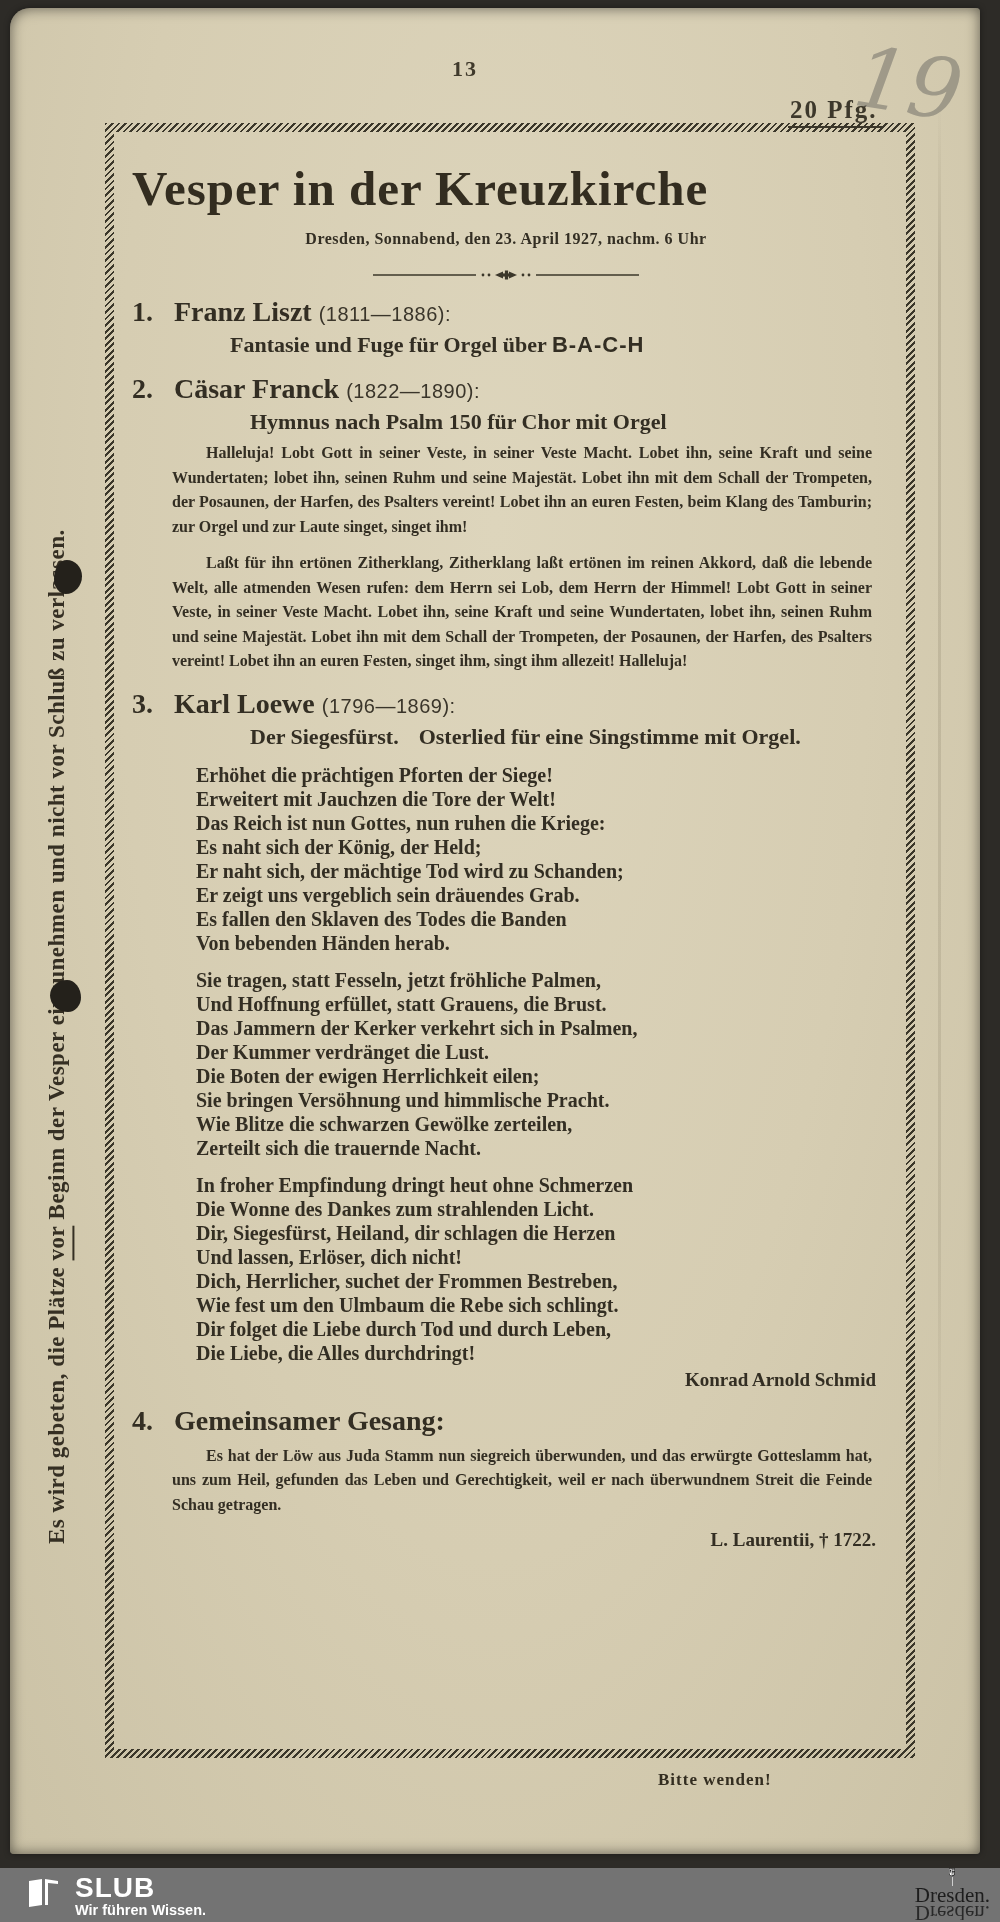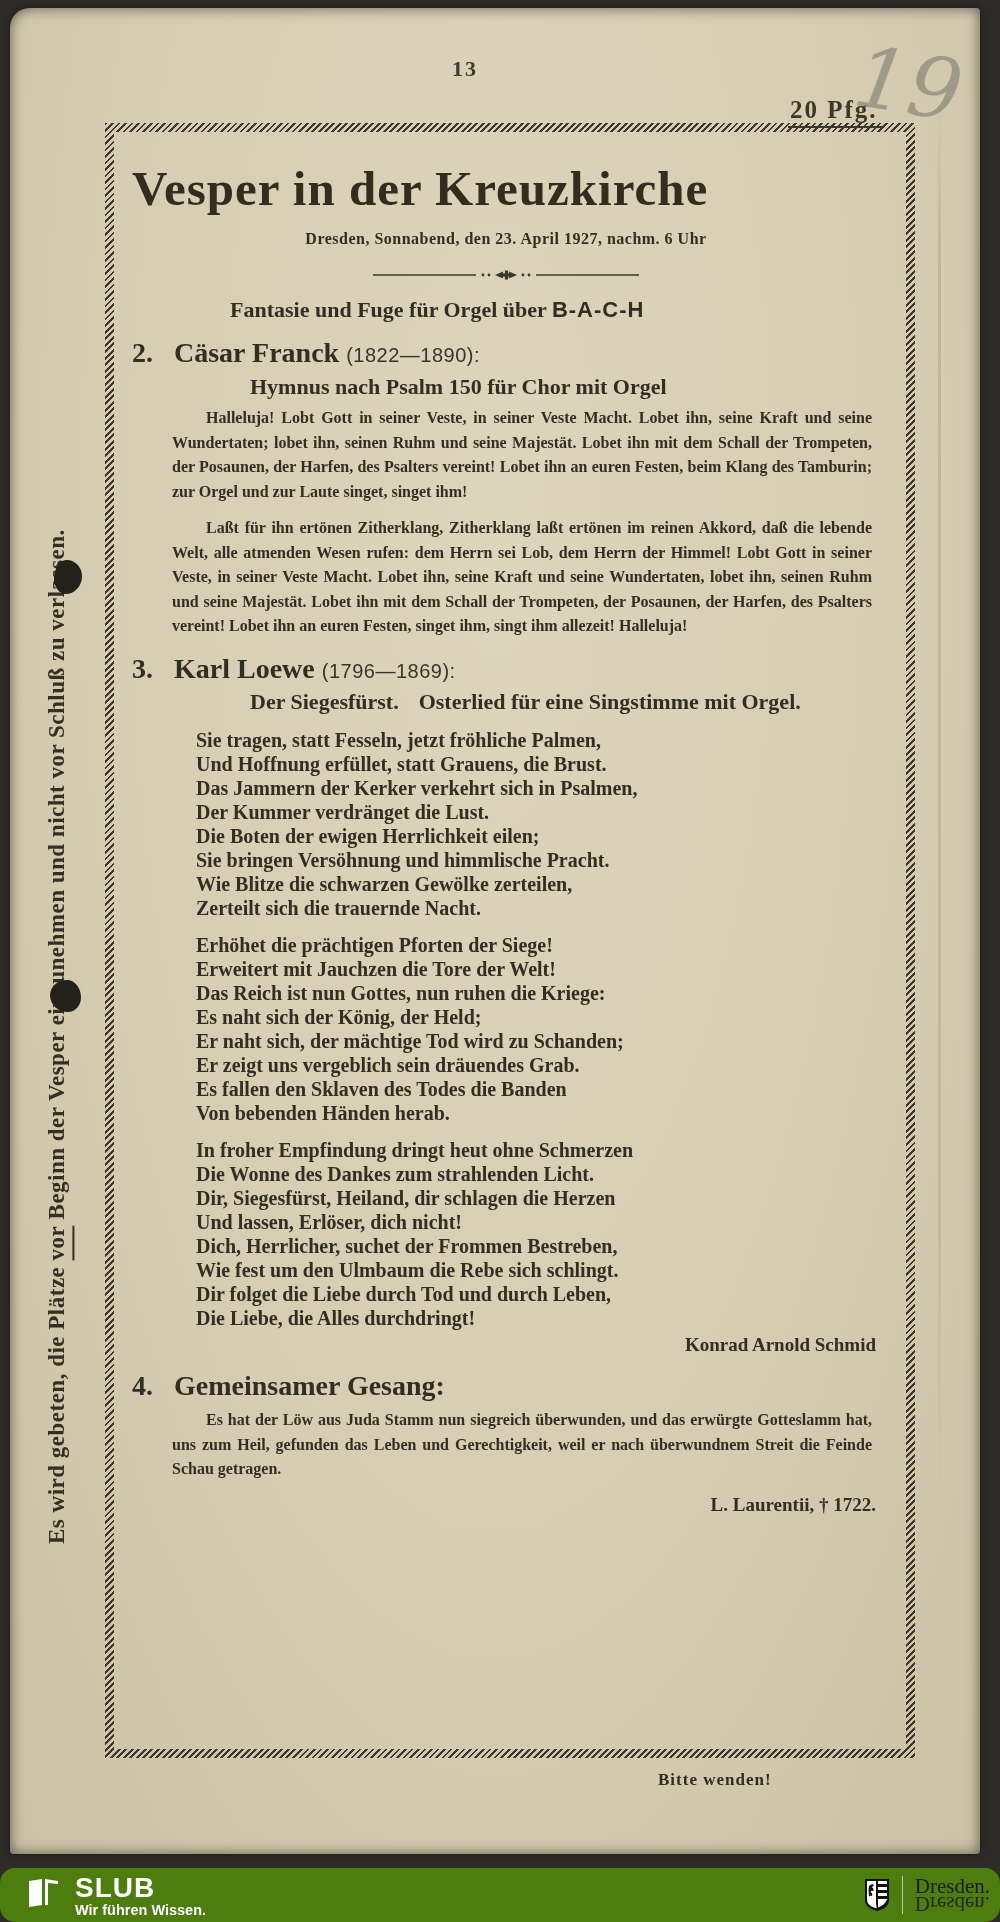--- a/index.html
+++ b/index.html
@@ -58,27 +58,27 @@
   .para{margin:6px 8px 12px 40px;font-size:16px;font-weight:bold;line-height:24.5px;
         text-align:justify;text-indent:34px;}
   .verse{margin:13px 0 0 64px;font-size:20px;font-weight:bold;line-height:24px;}
   .attr{margin:4px 4px 0 0;text-align:right;font-size:19px;font-weight:bold;}
   .mel{margin:3px 0 2px;text-align:center;font-size:18px;font-weight:bold;}
 
   .turn{position:absolute;left:648px;top:1762px;font-size:17px;font-weight:bold;
         letter-spacing:1px;color:#332d20;}
 
   
-  .footerbar{position:absolute;left:0;top:1868px;width:1000px;height:54px;background:#4d7c0f;
-             font-family:"Liberation Sans","DejaVu Sans",sans-serif;border-radius:15px;}
+  .footerbar{position:absolute;left:0;top:1868px;width:1000px;height:54px;background:#737373;
+             font-family:"Liberation Sans","DejaVu Sans",sans-serif;}
   .slub{position:absolute;left:26px;top:7px;display:flex;align-items:flex-start;cursor:pointer;}
   .slub-text{margin-left:13px;color:#fff;}
   .slub-name{font-size:28px;font-weight:bold;line-height:26px;letter-spacing:1px;}
   .slub-slogan{font-size:14.5px;font-weight:bold;margin-top:1px;}
-  .dresden{position:absolute;right:10px;top:0;height:54px;display:flex;align-items:center;cursor:pointer;}
+  .dresden{position:absolute;right:10px;top:0;height:54px;display:flex;align-items:center;cursor:pointer;flex-direction:column;}
   .dd-divider{width:1px;height:38px;background:rgba(255,255,255,.65);margin:0 12px;}
   .dd-word{color:#1d1d1d;font-family:"Liberation Serif","DejaVu Serif",serif;
            font-size:21px;line-height:18px;text-align:left;}
   .dd-word .flip{display:block;transform:scaleY(-1);opacity:.85;}
 </style>
 </head>
 <body>
 
 <div class="stage">
   <div class="paper">
@@ -103,38 +103,40 @@
         <path d="M124 7 L132 3.5 L132 10.5 Z" fill="#3b372a"></path>
         <rect x="131" y="5.4" width="9" height="3.2" fill="#3b372a"></rect>
         <rect x="133.9" y="2.5" width="3.2" height="9" fill="#3b372a"></rect>
         <path d="M146 7 L138 3.5 L138 10.5 Z" fill="#3b372a"></path>
         <circle cx="152" cy="7" r="1.4" fill="#3b372a"></circle>
           <circle cx="158" cy="7" r="1.4" fill="#3b372a"></circle>
         <line x1="165" y1="7" x2="268" y2="7" stroke="#3b372a" stroke-width="1.6"></line>
       </svg>
 
       <div class="item">
+        <div class="ihead"><span class="inum">1.</span><span class="icomp">Franz Liszt</span>
+            <span class="idates">(1811—1886):</span></div>
         <div class="work w1"><span>Fantasie und Fuge für Orgel über</span>
             <span class="motif">B-A-C-H</span></div>
       </div>
 
       <div class="item">
         <div class="ihead"><span class="inum">2.</span><span class="icomp">Cäsar Franck</span>
             <span class="idates">(1822—1890):</span></div>
         <div class="work">Hymnus nach Psalm 150 für Chor mit Orgel</div>
         <div class="para">Halleluja! Lobt Gott in seiner Veste, in seiner Veste Macht. Lobet ihn, seine Kraft und seine Wundertaten; lobet ihn, seinen Ruhm und seine Majestät. Lobet ihn mit dem Schall der Trompeten, der Posaunen, der Harfen, des Psalters vereint! Lobet ihn an euren Festen, beim Klang des Tamburin; zur Orgel und zur Laute singet, singet ihm!</div>
         <div class="para">Laßt für ihn ertönen Zitherklang, Zitherklang laßt ertönen im reinen Akkord, daß die lebende Welt, alle atmenden Wesen rufen: dem Herrn sei Lob, dem Herrn der Himmel! Lobt Gott in seiner Veste, in seiner Veste Macht. Lobet ihn, seine Kraft und seine Wundertaten, lobet ihn, seinen Ruhm und seine Majestät. Lobet ihn mit dem Schall der Trompeten, der Posaunen, der Harfen, des Psalters vereint! Lobet ihn an euren Festen, singet ihm, singt ihm allezeit! Halleluja!</div>
       </div>
 
       <div class="item">
         <div class="ihead"><span class="inum">3.</span><span class="icomp">Karl Loewe</span>
             <span class="idates">(1796—1869):</span></div>
         <div class="work w3"><span>Der Siegesfürst.</span><span class="wgap"></span><span>Osterlied für eine Singstimme mit Orgel.</span></div>
+        <div class="verse">Erhöhet die prächtigen Pforten der Siege!<br>Erweitert mit Jauchzen die Tore der Welt!<br>Das Reich ist nun Gottes, nun ruhen die Kriege:<br>Es naht sich der König, der Held;<br>Er naht sich, der mächtige Tod wird zu Schanden;<br>Er zeigt uns vergeblich sein dräuendes Grab.<br>Es fallen den Sklaven des Todes die Banden<br>Von bebenden Händen herab.</div>
         <div class="verse">Sie tragen, statt Fesseln, jetzt fröhliche Palmen,<br>Und Hoffnung erfüllet, statt Grauens, die Brust.<br>Das Jammern der Kerker verkehrt sich in Psalmen,<br>Der Kummer verdränget die Lust.<br>Die Boten der ewigen Herrlichkeit eilen;<br>Sie bringen Versöhnung und himmlische Pracht.<br>Wie Blitze die schwarzen Gewölke zerteilen,<br>Zerteilt sich die trauernde Nacht.</div>
-        <div class="verse">Erhöhet die prächtigen Pforten der Siege!<br>Erweitert mit Jauchzen die Tore der Welt!<br>Das Reich ist nun Gottes, nun ruhen die Kriege:<br>Es naht sich der König, der Held;<br>Er naht sich, der mächtige Tod wird zu Schanden;<br>Er zeigt uns vergeblich sein dräuendes Grab.<br>Es fallen den Sklaven des Todes die Banden<br>Von bebenden Händen herab.</div>
         <div class="verse">In froher Empfindung dringt heut ohne Schmerzen<br>Die Wonne des Dankes zum strahlenden Licht.<br>Dir, Siegesfürst, Heiland, dir schlagen die Herzen<br>Und lassen, Erlöser, dich nicht!<br>Dich, Herrlicher, suchet der Frommen Bestreben,<br>Wie fest um den Ulmbaum die Rebe sich schlingt.<br>Dir folget die Liebe durch Tod und durch Leben,<br>Die Liebe, die Alles durchdringt!</div>
         <div class="attr">Konrad Arnold Schmid</div>
       </div>
 
       <div class="item">
         <div class="ihead"><span class="inum">4.</span><span class="icomp">Gemeinsamer Gesang:</span></div>
         <div class="para">Es hat der Löw aus Juda Stamm nun siegreich überwunden, und das erwürgte Gotteslamm hat, uns zum Heil, gefunden das Leben und Gerechtigkeit, weil er nach überwundnem Streit die Feinde Schau getragen.</div>
         <div class="attr">L. Laurentii, † 1722.</div>
       </div>
     </div>

